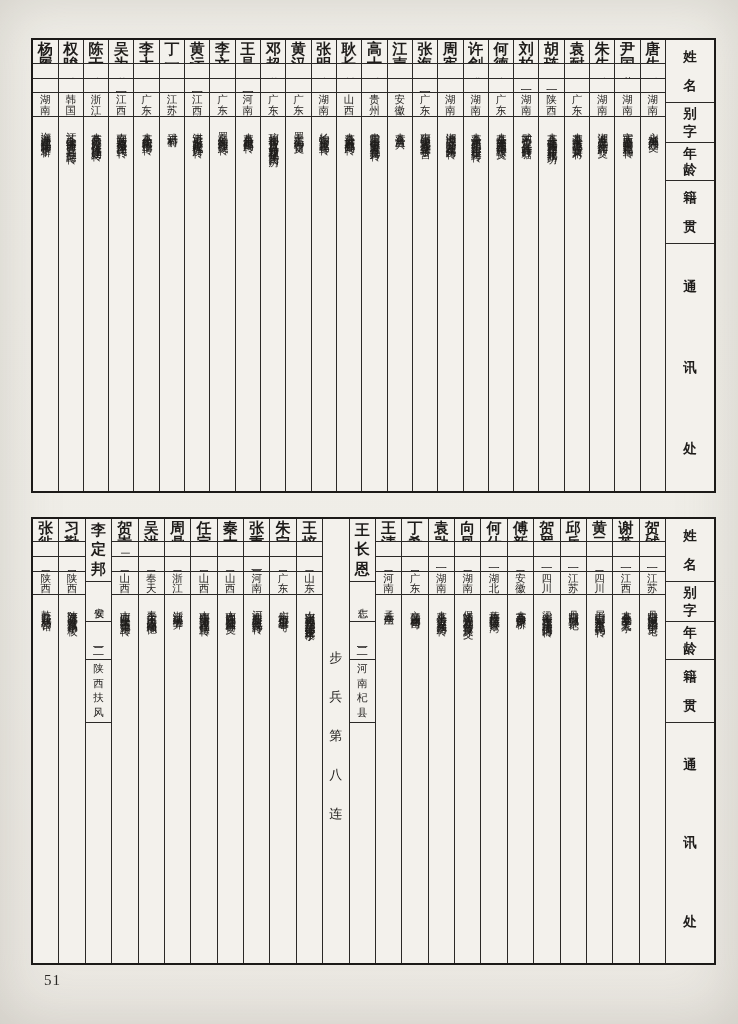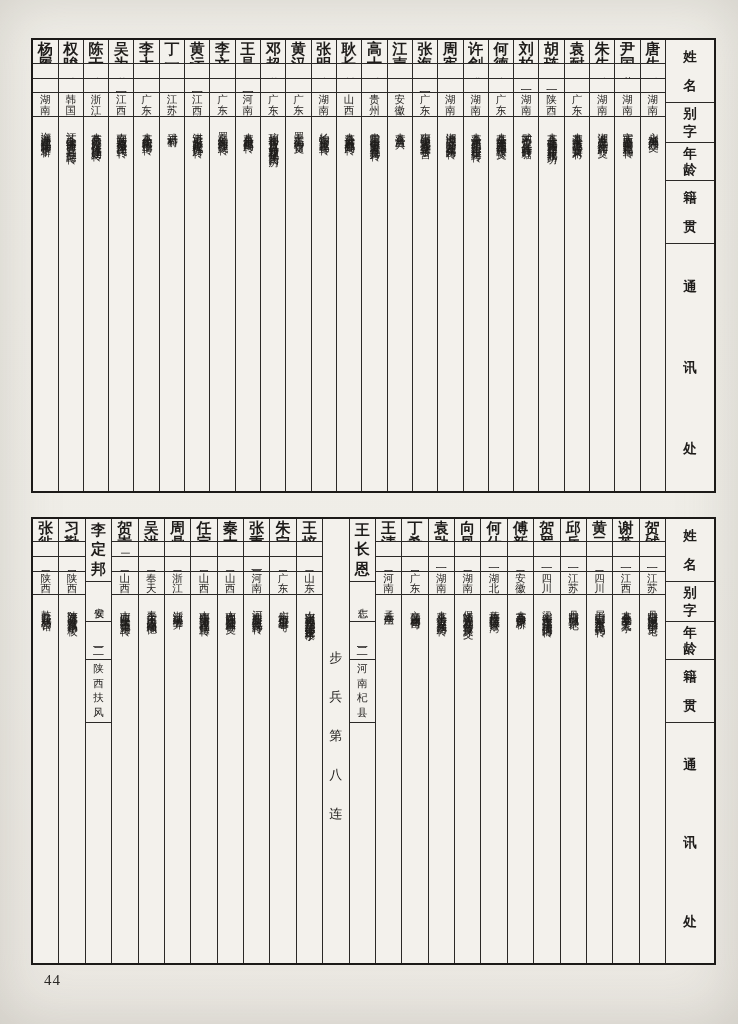--- a/index.html
+++ b/index.html
@@ -1269,14 +1269,14 @@
             <span>陕</span>
             <span>西</span>
             <span>乾</span>
           </div>
         </div>
         <div class="cell r-addr">
           <span class="addr-text">乾县花口巷冯公馆</span>
         </div>
       </div>
     </div>
-  <div class="page-number">44</div>
+  <div class="page-number">51</div>
 </div>
 
 </body></html>

